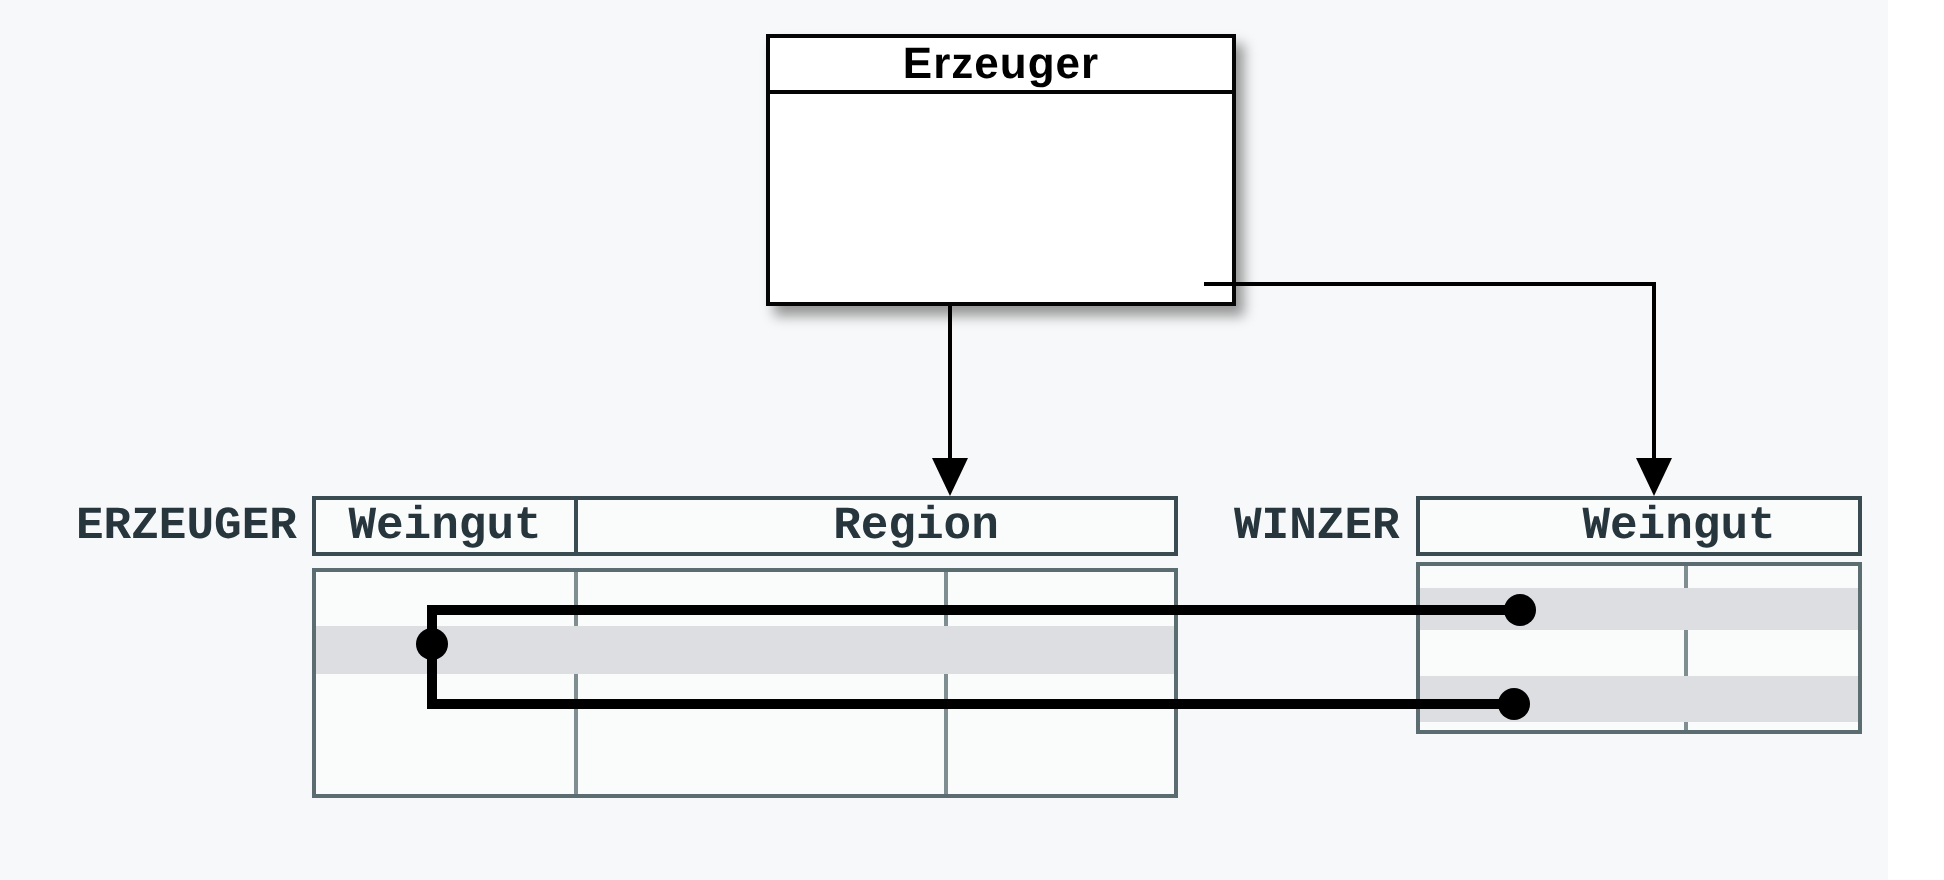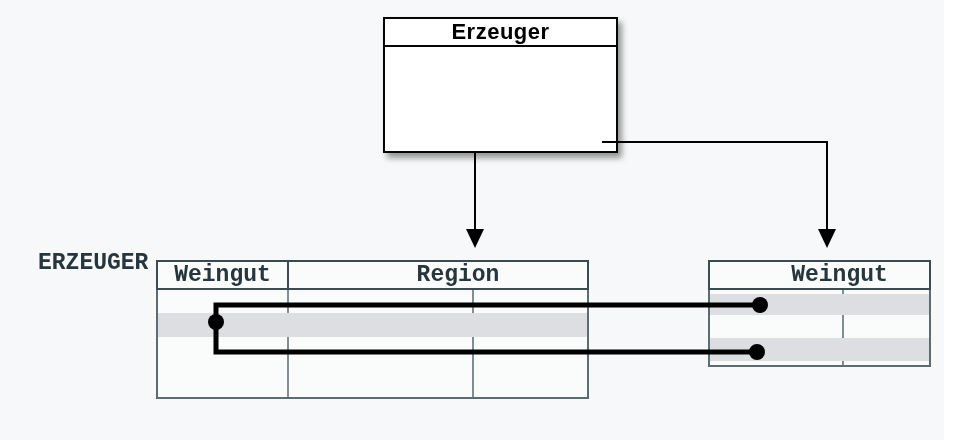--- a/index.html
+++ b/index.html
@@ -48,21 +48,21 @@
     top: 248px; height: 30px; line-height: 30px;
     font-family: "Liberation Mono", monospace;
     font-weight: bold;
     font-size: 23px;
     color: #27363d;
     white-space: nowrap;
     z-index: 3;
   }
   .tbl-header {
     position: absolute;
-    top: 260px; height: 30px;
+    top: 248px; height: 30px;
     display: flex;
     border: 2px solid #3a4c52;
     box-sizing: border-box;
     background: #fafbfb;
     z-index: 3;
   }
   .tbl-header .hcell {
     height: 100%;
     line-height: 26px;
     text-align: center;
@@ -121,20 +121,21 @@
     <div class="hcell" style="width: 131px;">Weingut</div>
     <div class="hcell">Region</div>
   </div>
 
   <div class="tbl-body" style="left: 156px; top: 284px; width: 433px; height: 115px;">
     <div class="col-sep" style="left: 129px;"></div>
     <div class="col-sep" style="left: 314px;"></div>
     <div class="row-shade" style="top: 27px; height: 24px;"></div>
   </div>
 
+  <div class="tbl-label" style="left: 617px;">WINZER</div>
 
   <div class="tbl-header" style="left: 708px; width: 223px;">
     <div class="hcell" style="width: 132px;">Weingut</div>
   </div>
 
   <div class="tbl-body" style="left: 708px; top: 281px; width: 223px; height: 86px;">
     <div class="col-sep" style="left: 132px;"></div>
     <div class="row-shade" style="top: 11px; height: 21px;"></div>
     <div class="row-shade" style="top: 55px; height: 23px;"></div>
   </div>

